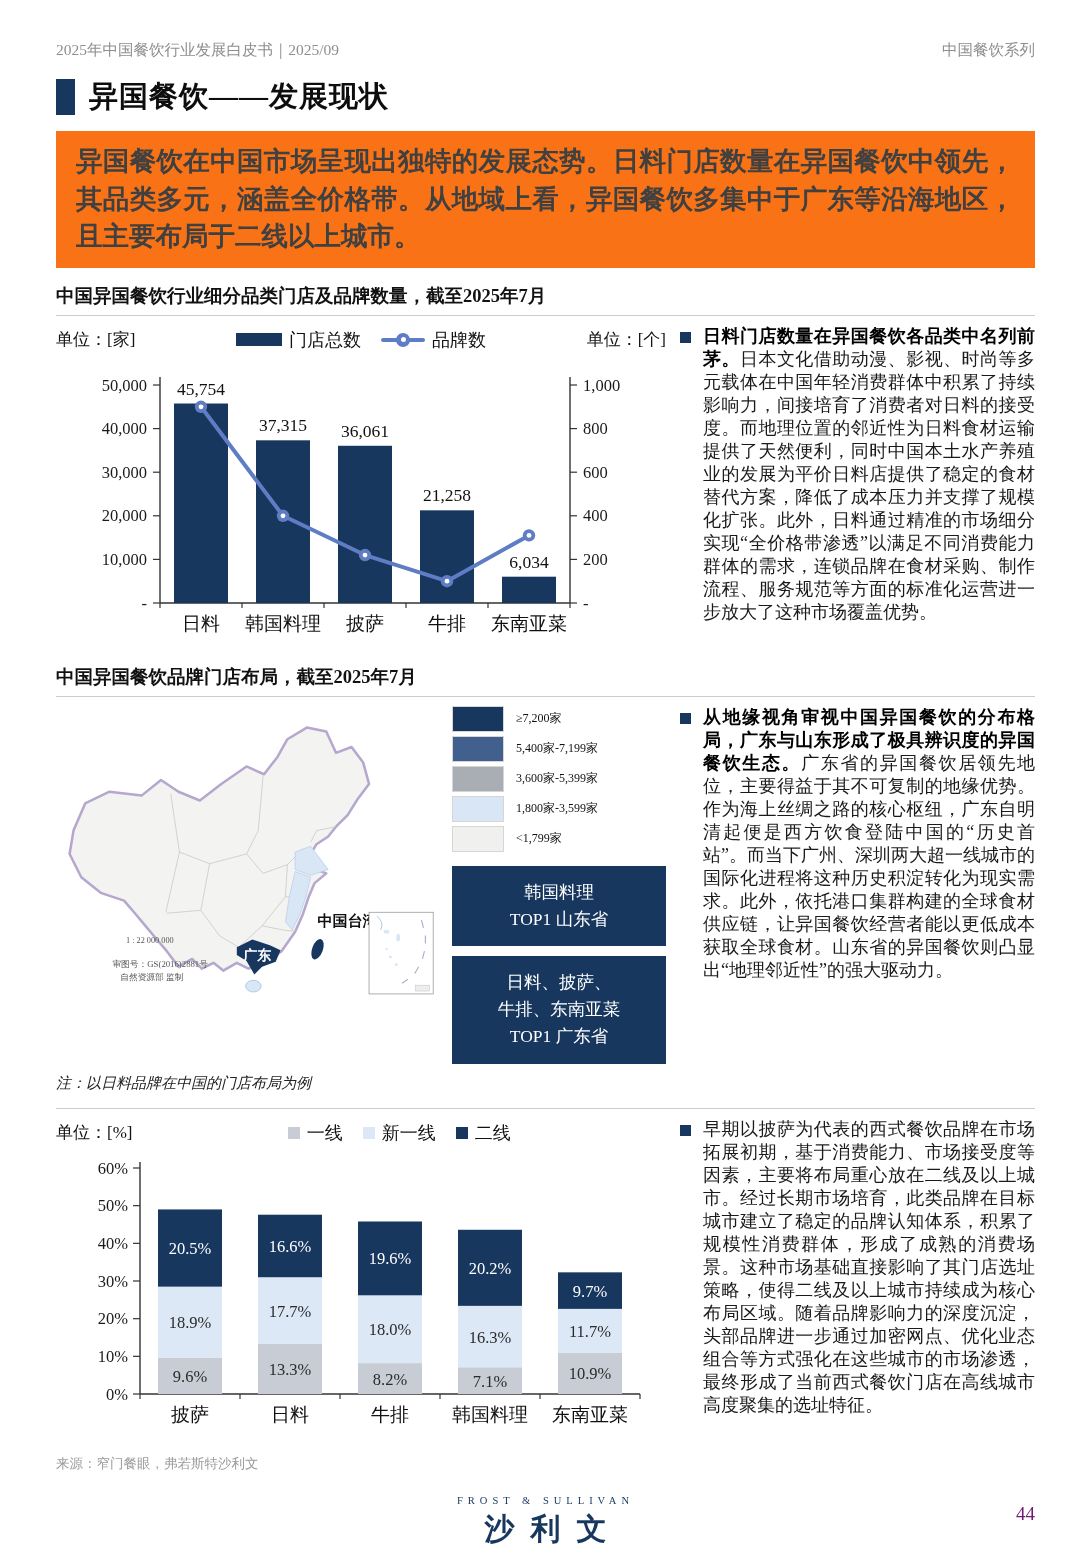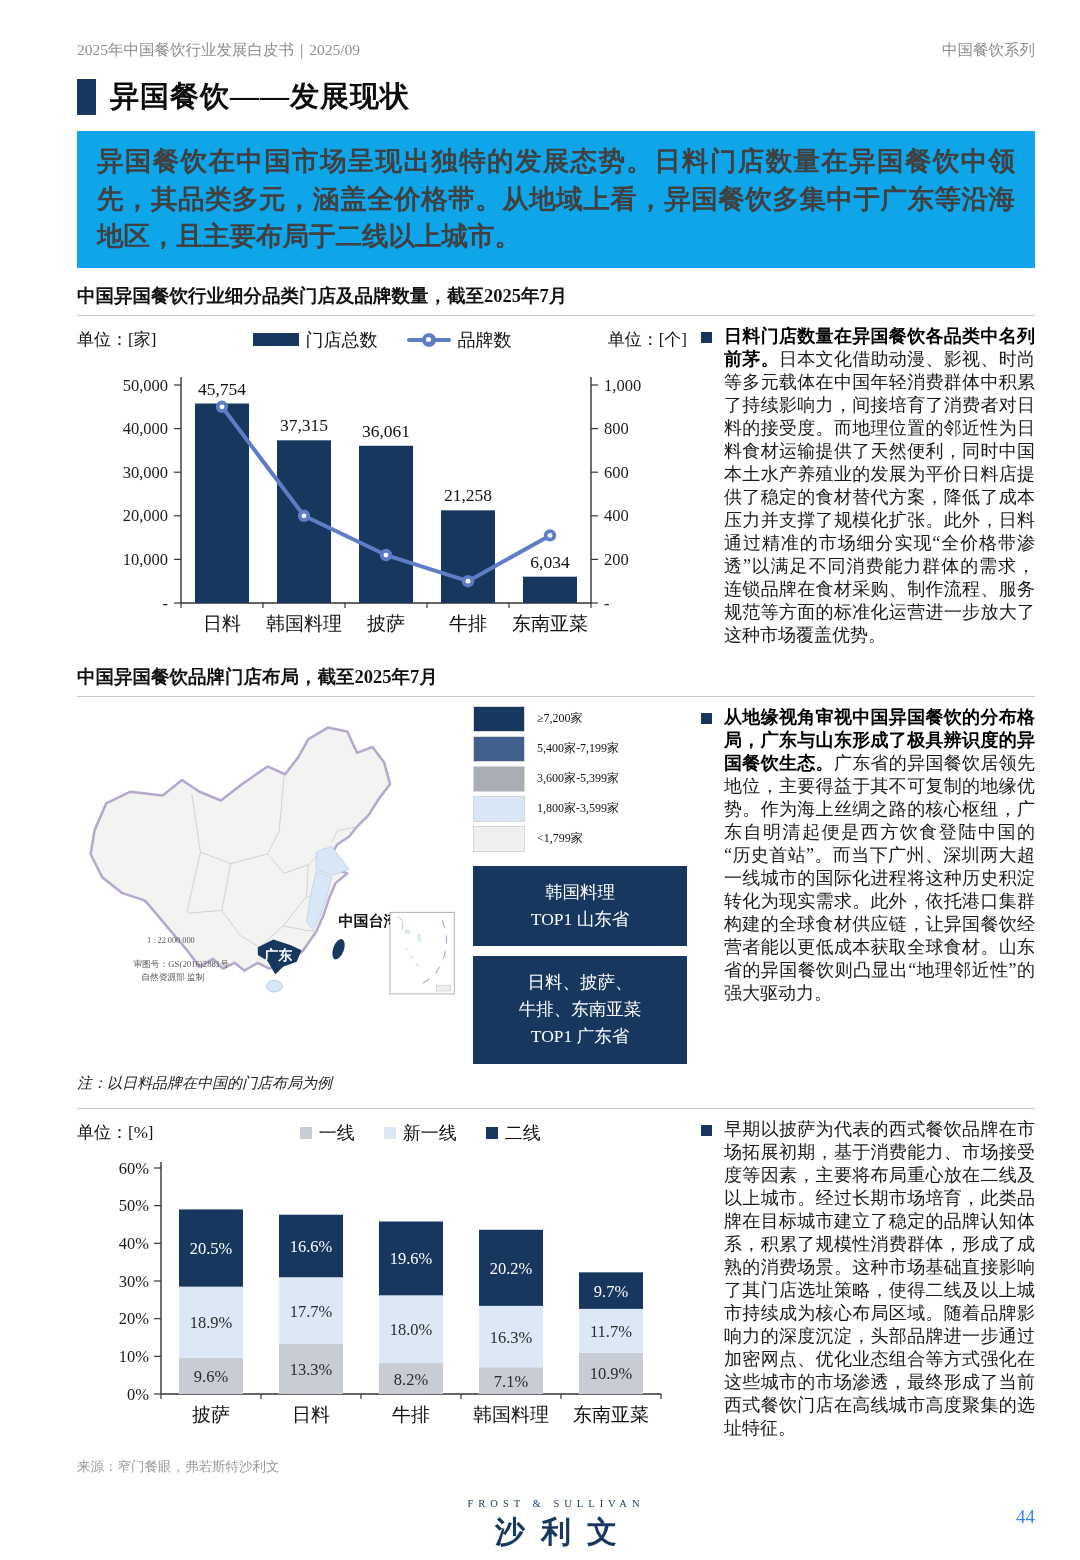--- a/index.html
+++ b/index.html
@@ -1,42 +1,42 @@
 <!DOCTYPE html>
 <html lang="zh"><head>
 <meta charset="utf-8">
 <style>
   html,body{margin:0;padding:0;background:#fff;}
   body{width:1080px;height:1560px;overflow:hidden;
        font-family:"Liberation Serif","DejaVu Serif",serif;color:#111;}
   .page{position:relative;box-sizing:border-box;width:1080px;height:1560px;
-        padding:40px 45px 0 77px;}
+        padding:40px 45px 0 56px;}
   
   .hdr{display:flex;justify-content:space-between;font-size:15.5px;color:#8E8E8E;}
   
   .title-row{display:flex;align-items:center;gap:14px;margin-top:16px;}
   .title-square{width:19px;height:36px;background:#17375E;flex:none;}
   h1{margin:0;font-size:29px;font-weight:bold;color:#0d0d0d;letter-spacing:1px;}
   
-  .intro{margin-top:14px;background:#0ea5e9;color:#404040;font-weight:bold;
+  .intro{margin-top:14px;background:#f97316;color:#404040;font-weight:bold;
          font-size:26.5px;line-height:1.42;padding:12px 20px;text-align:justify;}
   
   .sec{margin-top:15px;}
   .sec-title{font-size:18.5px;font-weight:600;color:#111;}
   .rule{border:0;border-top:1px solid #CBCBCB;margin:7px 0 0 0;}
   .sec-grid{display:flex;gap:14px;margin-top:9px;}
   .chart-col{width:610px;flex:none;}
   .text-col{flex:1;display:flex;gap:12px;align-items:flex-start;}
   .bullet{width:11px;height:11px;background:#17375E;margin-top:7px;flex:none;}
   .text-body{margin:0;flex:1;font-size:18px;line-height:1.28;text-align:justify;color:#1a1a1a;}
   .lead{font-weight:bold;color:#000;}
   
   .chart-head{display:flex;align-items:center;height:30px;}
   .unit{font-weight:normal;font-size:17px;color:#111;}
-  .legend-center{flex:1;display:flex;justify-content:center;align-items:center;gap:29px;font-size:18px;}
+  .legend-center{flex:1;display:flex;justify-content:center;align-items:center;gap:20px;font-size:18px;}
   .leg-item{display:flex;align-items:center;gap:7px;}
   .bar-sw{display:inline-block;width:46px;height:13px;}
   .line-sw{display:inline-block;position:relative;width:44px;height:4.5px;border-radius:2px;}
   .ring{position:absolute;left:15px;top:-5px;width:14px;height:14px;border-radius:50%;}
   .ring::after{content:"";position:absolute;left:4.5px;top:4.5px;width:5px;height:5px;border-radius:50%;background:#fff;}
   .sq-sw{display:inline-block;width:12px;height:12px;}
   svg text{font-family:"Liberation Serif","DejaVu Serif",serif;}
   
   .map-flex{display:flex;gap:12px;}
   .map-svg{flex:none;}
@@ -45,21 +45,21 @@
   .mswatch{width:52px;height:26px;border:1px solid #D6D6D6;box-sizing:border-box;flex:none;}
   .mlabel{font-size:12px;color:#111;}
   .callout{background:#17375E;color:#fff;text-align:center;font-size:17.5px;
            line-height:1.55;padding:13px 4px;margin-top:10px;}
   .map-note{font-style:italic;font-size:15px;color:#222;margin-top:10px;}
   
   .source{margin-top:18px;font-size:13.5px;color:#9B9B9B;}
   .footer{position:relative;margin-top:22px;text-align:center;}
   .logo-top{font-size:10.5px;letter-spacing:5px;color:#17375E;}
   .logo-main{font-size:30px;font-weight:bold;color:#17375E;letter-spacing:16px;margin-top:3px;padding-left:16px;}
-  .page-num{position:absolute;right:0;top:8px;font-size:19px;color:#3b82f6;}
+  .page-num{position:absolute;right:0;top:8px;font-size:19px;color:#701a75;}
 </style>
 </head>
 <body>
 
 <div class="page">
 
   <div class="hdr">
     <span>2025年中国餐饮行业发展白皮书｜2025/09</span>
     <span>中国餐饮系列</span>
   </div>

